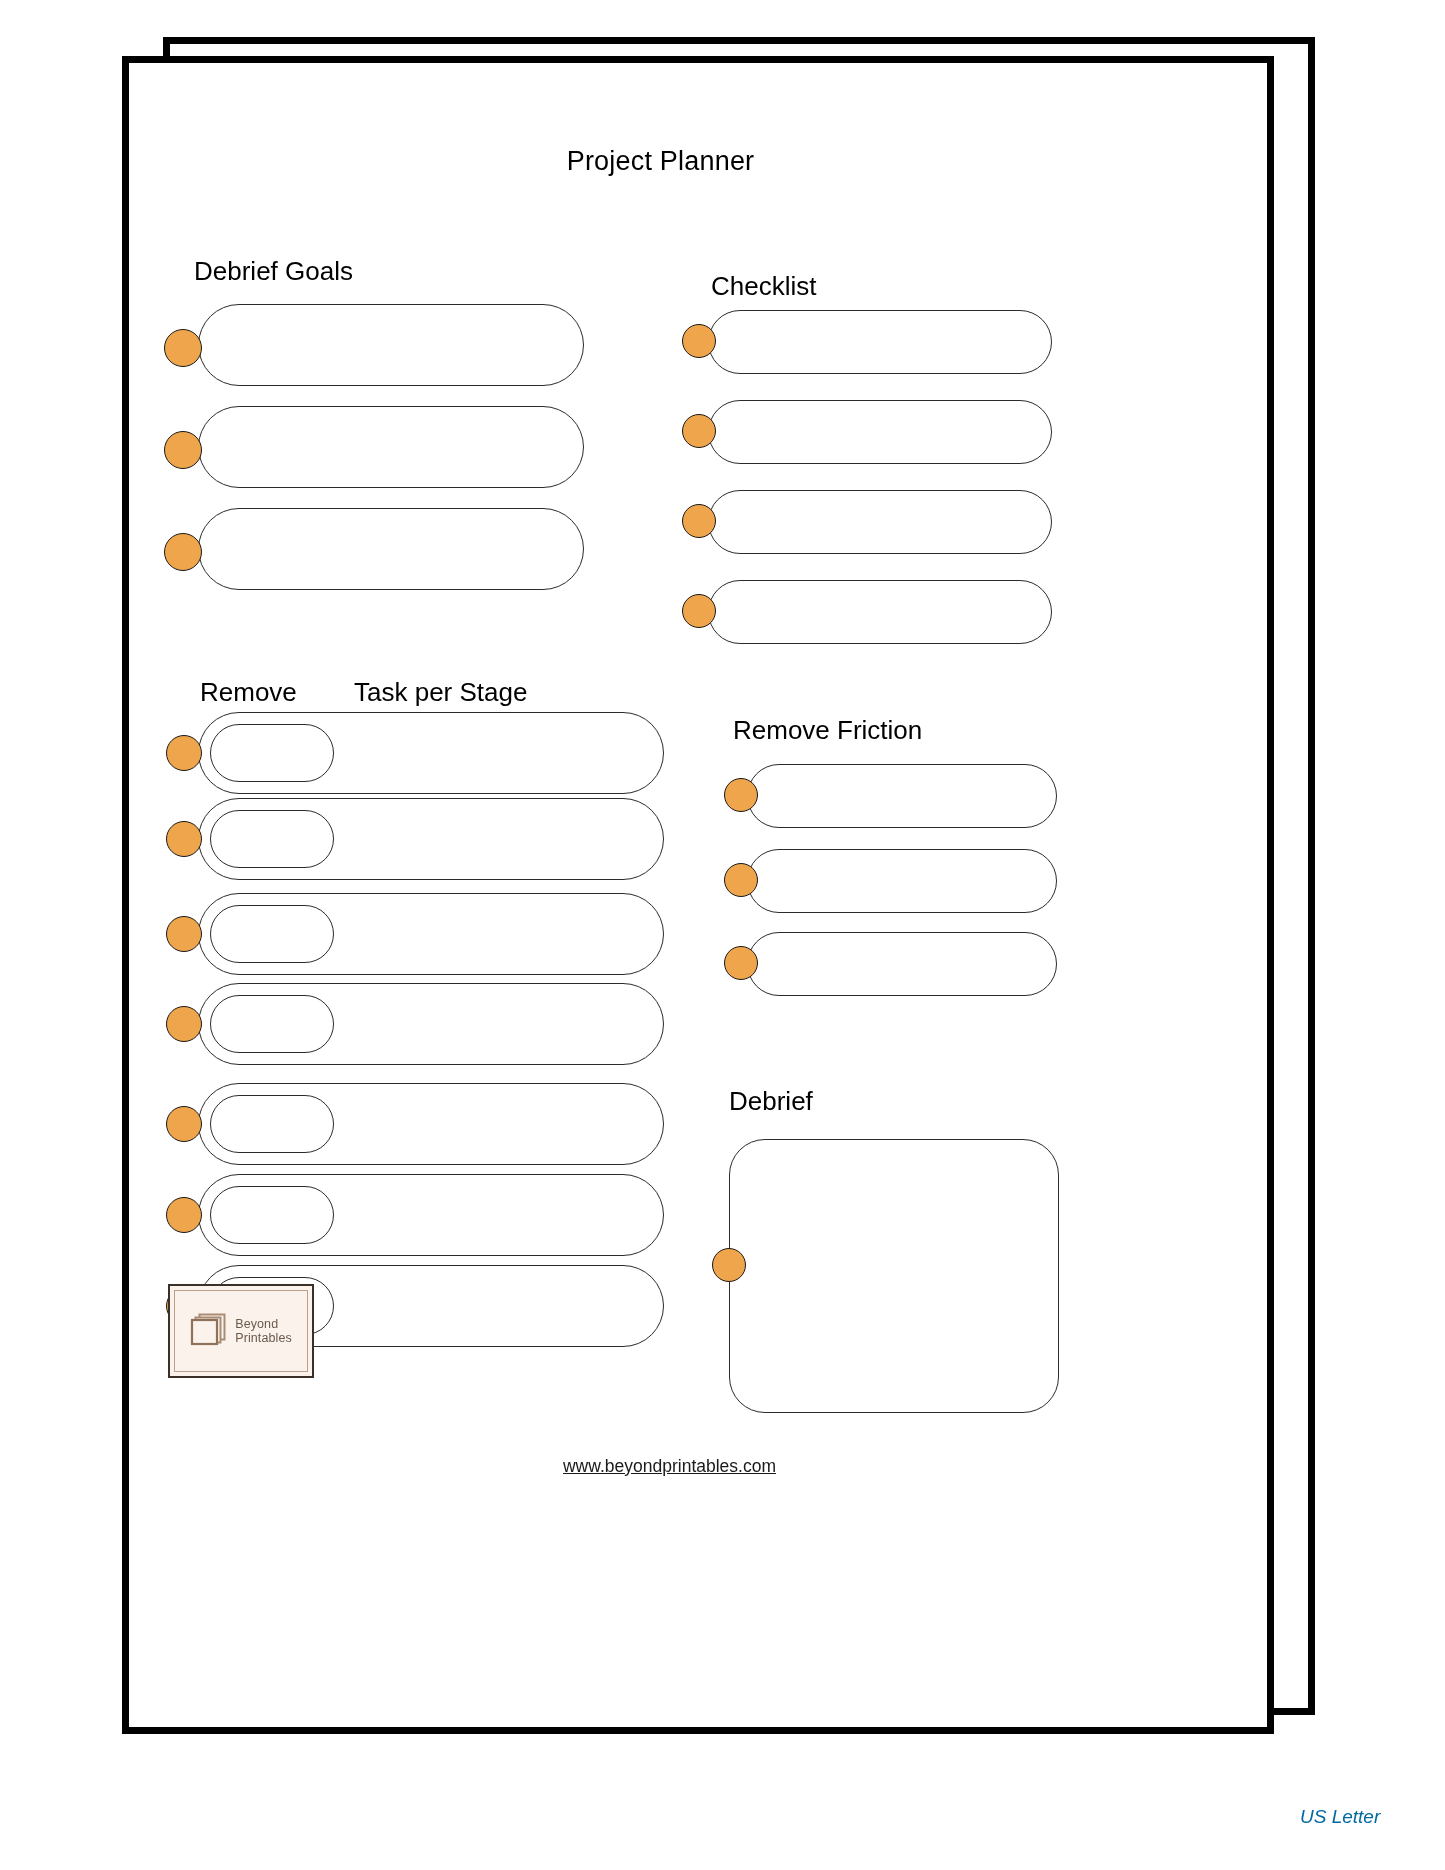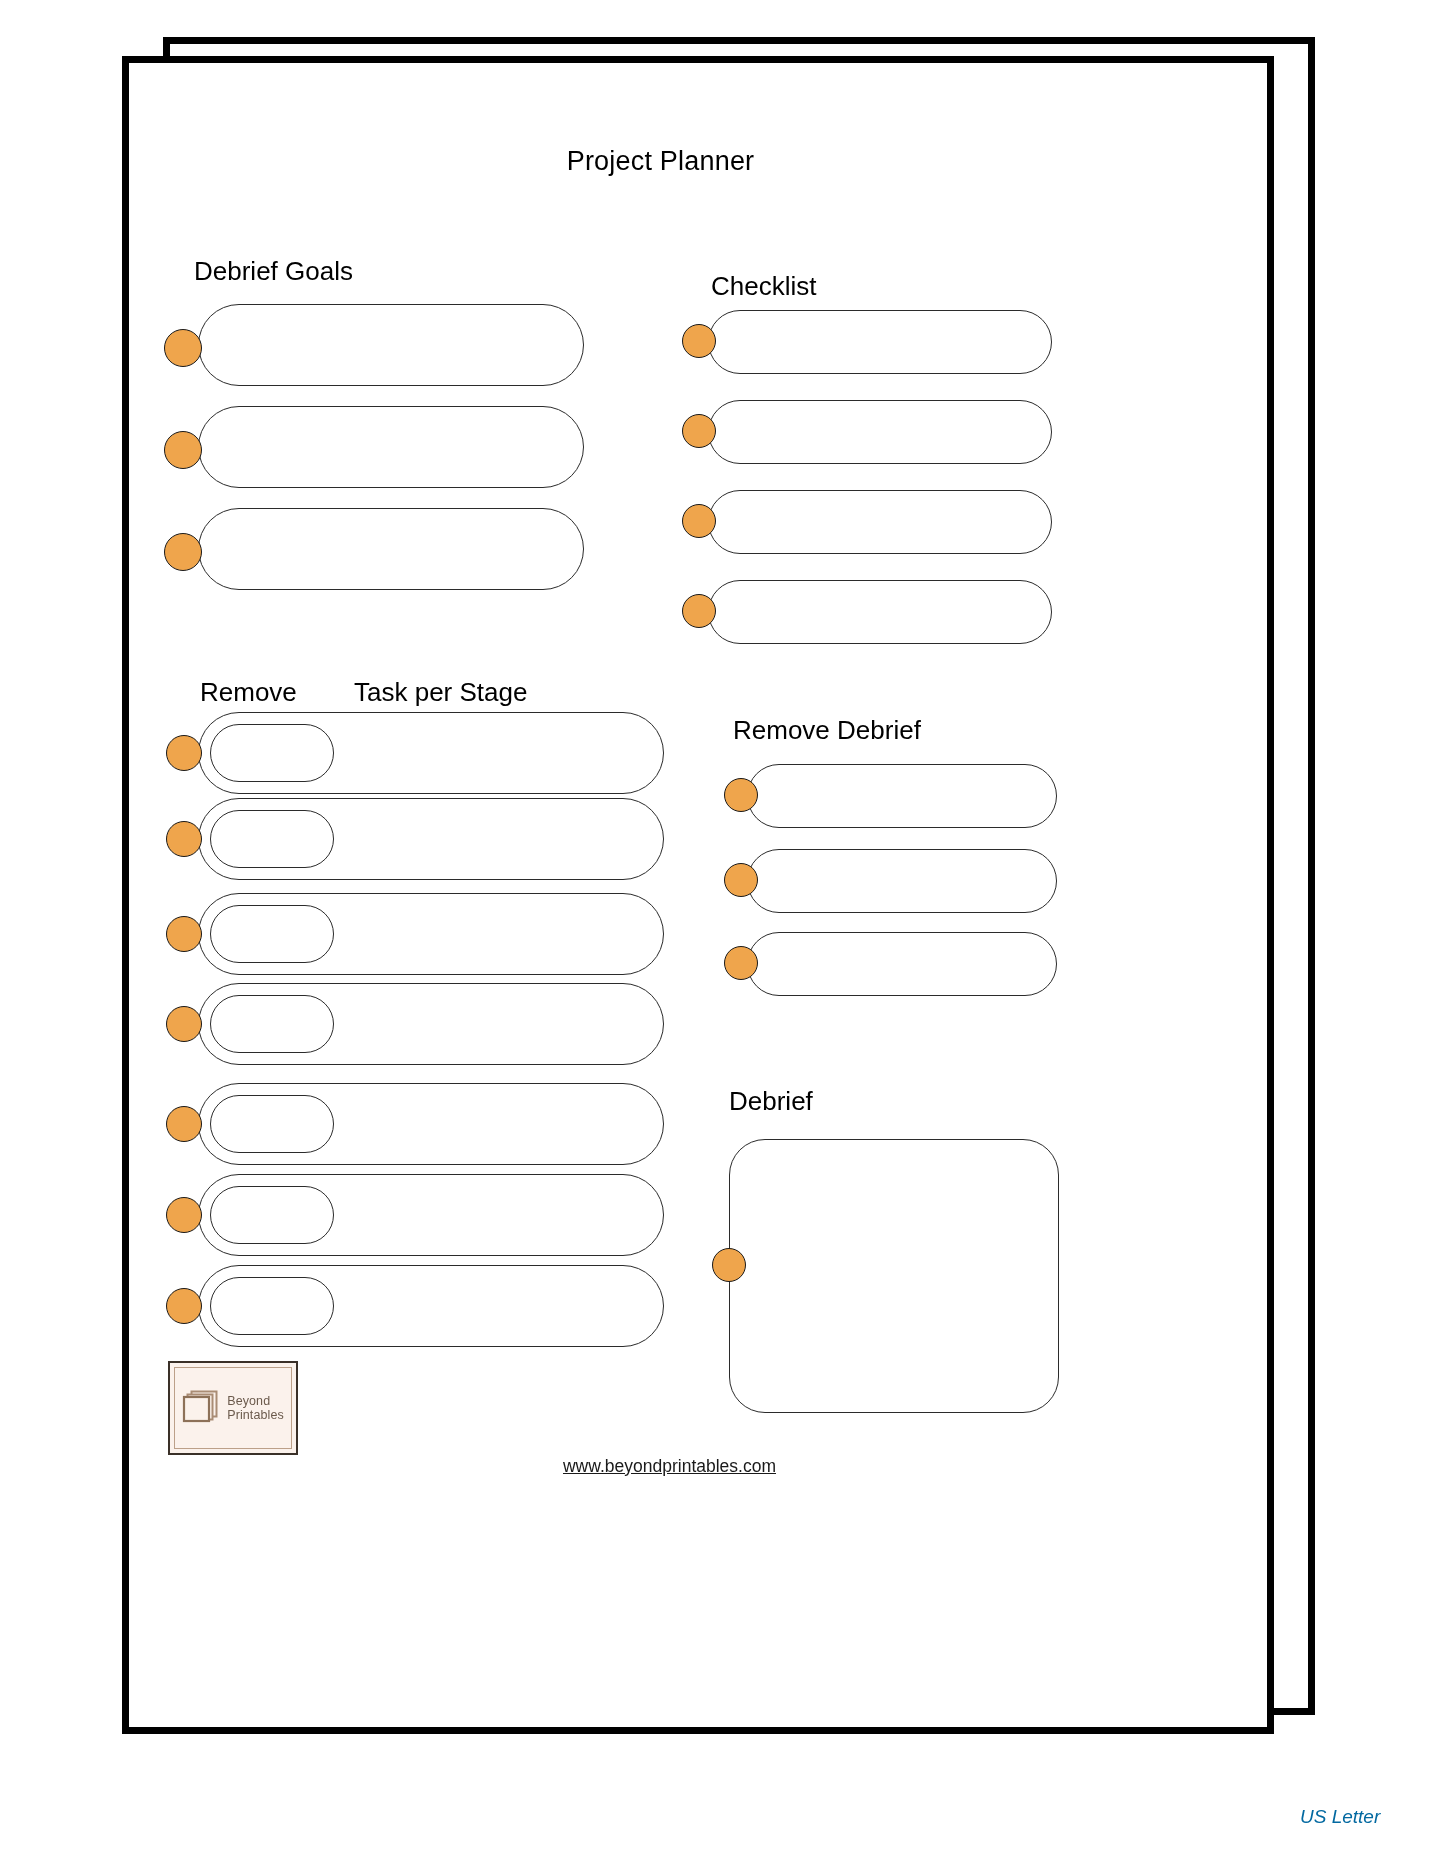--- a/index.html
+++ b/index.html
@@ -92,22 +92,22 @@
     box-sizing: border-box;
     border: 1.6px solid #2b2b2b;
     border-radius: 36px;
     background: #ffffff;
   }
 
   
   #brand-logo {
     position: absolute;
     left: 46px;
-    top: 1305px;
-    width: 130px;
+    top: 1228px;
+    width: 146px;
     height: 94px;
     box-sizing: border-box;
     border: 2.5px solid #3a3028;
     background: #fbf2ec;
     padding: 4px;
   }
   #brand-logo-inner {
     width: 100%;
     height: 100%;
     box-sizing: border-box;
@@ -200,21 +200,21 @@
       <div class="inner-pill" style="left: 88px; top: 1039px; width: 124px; height: 58px; border-radius: 29px;"></div>
       <div class="dot" style="left: 44px; top: 1050px; width: 36px; height: 36px; background: rgb(239, 165, 76);"></div>
       <div class="pill" style="left: 76px; top: 1118px; width: 466px; height: 82px; border-radius: 41px;"></div>
       <div class="inner-pill" style="left: 88px; top: 1130px; width: 124px; height: 58px; border-radius: 29px;"></div>
       <div class="dot" style="left: 44px; top: 1141px; width: 36px; height: 36px; background: rgb(239, 165, 76);"></div>
       <div class="pill" style="left: 76px; top: 1209px; width: 466px; height: 82px; border-radius: 41px;"></div>
       <div class="inner-pill" style="left: 88px; top: 1221px; width: 124px; height: 58px; border-radius: 29px;"></div>
       <div class="dot" style="left: 44px; top: 1232px; width: 36px; height: 36px; background: rgb(239, 165, 76);"></div>
     </div>
 
-  <div class="sec-label" style="left:611px; top:659px;">Remove Debrief</div>
+  <div class="sec-label" style="left:611px; top:659px;">Remove Friction</div>
   <div id="friction-rows">
       <div class="pill" style="left: 625px; top: 708px; width: 310px; height: 64px; border-radius: 32px;"></div>
       <div class="dot" style="left: 602px; top: 722px; width: 34px; height: 34px; background: rgb(239, 165, 76);"></div>
       <div class="pill" style="left: 625px; top: 793px; width: 310px; height: 64px; border-radius: 32px;"></div>
       <div class="dot" style="left: 602px; top: 807px; width: 34px; height: 34px; background: rgb(239, 165, 76);"></div>
       <div class="pill" style="left: 625px; top: 876px; width: 310px; height: 64px; border-radius: 32px;"></div>
       <div class="dot" style="left: 602px; top: 890px; width: 34px; height: 34px; background: rgb(239, 165, 76);"></div>
     </div>
 
   <div class="sec-label" style="left:607px; top:1030px;">Debrief</div>

